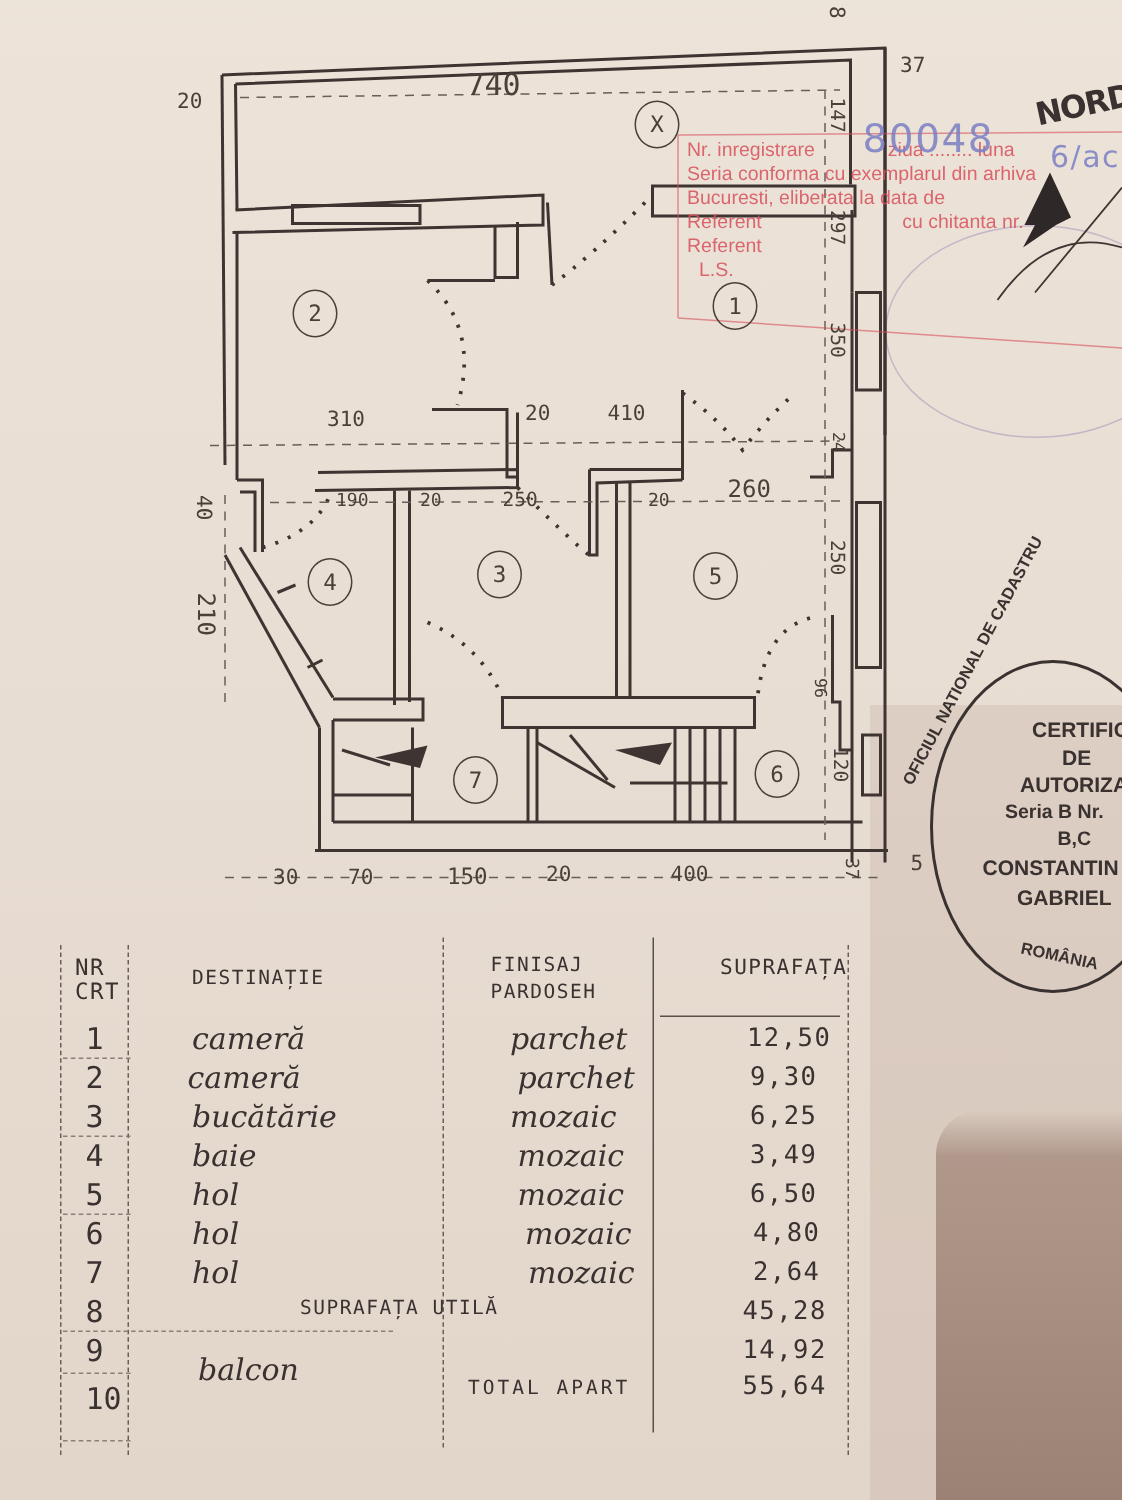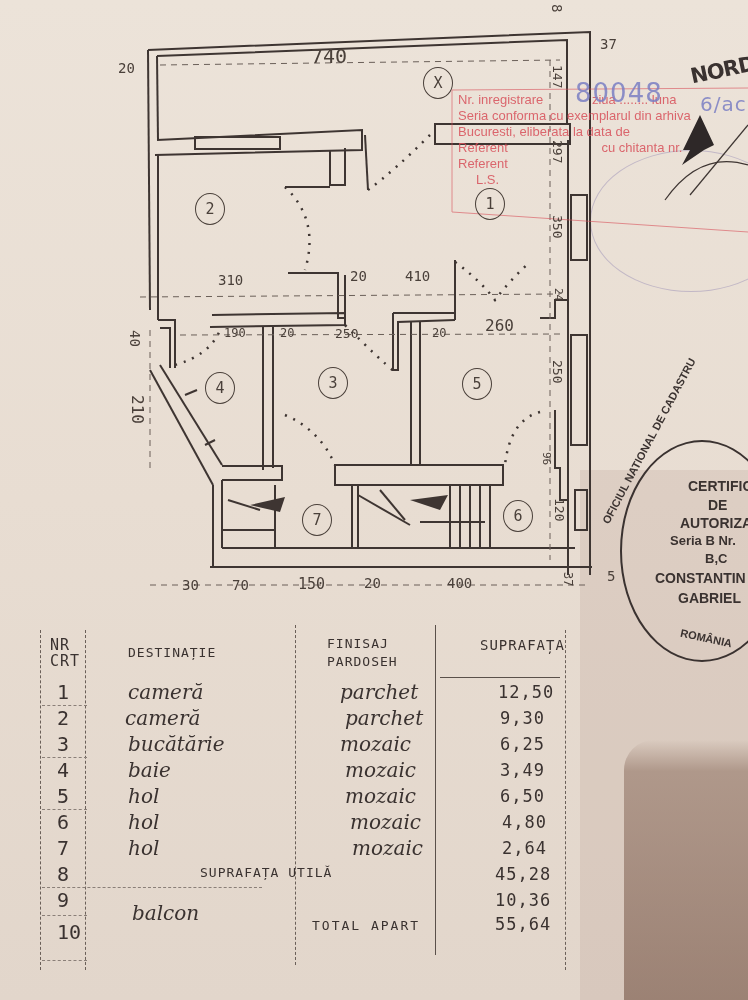--- a/index.html
+++ b/index.html
@@ -214,21 +214,21 @@
   <span>Nr. inregistrare</span>
   <span style="margin-left:45px;">ziua  ........ luna</span>
 </div>
 <div class="stamp-text" style="left:458px;top:108px;">Seria conforma cu exemplarul din arhiva</div>
 <div class="stamp-text" style="left:458px;top:124px;">Bucuresti, eliberata la data de</div>
 <div class="stamp-text" style="left:458px;top:140px;">
   <span>Referent</span>
   <span style="margin-left:90px;">cu chitanta nr.</span>
 </div>
 <div class="stamp-text" style="left:458px;top:156px;">Referent</div>
-<div class="stamp-text" style="left:476px;top:172px;text-align:right;">L.S.</div>
+<div class="stamp-text" style="left:466px;top:172px;text-align:right;">L.S.</div>
 <div class="blue-num" style="left:575px;top:78px;">80048</div>
 <div class="blue-num" style="left:700px;top:92px;font-size:20px;text-align:center;">6/ac</div>
 
 <div class="seal"></div>
 <div class="seal-text" style="left:600px;top:520px;transform:rotate(-62deg);transform-origin:left top;font-size:11px;">OFICIUL NATIONAL DE CADASTRU</div>
 <div class="seal-text" style="left:688px;top:478px;font-size:14px;">CERTIFICAT</div>
 <div class="seal-text" style="left:708px;top:497px;font-size:14px;">DE</div>
 <div class="seal-text" style="left:680px;top:515px;font-size:14px;">AUTORIZARE</div>
 <div class="seal-text" style="left:670px;top:533px;font-size:13px;">Seria B Nr.</div>
 <div class="seal-text" style="left:705px;top:551px;font-size:13px;">B,C</div>
@@ -283,21 +283,21 @@
   <div class="tcell row-text" style="left:88px;top:211px;">hol</div>
   <div class="tcell row-text" style="left:312px;top:211px;">mozaic</div>
   <div class="tcell val" style="left:462px;top:213px;">2,64</div>
 
   <div class="tcell row-num" style="left:17px;top:237px;">8</div>
   <div class="tcell" style="left:160px;top:240px;font-size:13px;letter-spacing:1px;">SUPRAFAȚA UTILĂ</div>
   <div class="tcell val" style="left:455px;top:239px;">45,28</div>
 
   <div class="tcell row-num" style="left:17px;top:263px;">9</div>
   <div class="tcell row-text" style="left:92px;top:276px;">balcon</div>
-  <div class="tcell val" style="left:455px;top:265px;">10,36</div>
+  <div class="tcell val" style="left:455px;top:265px;">14,92</div>
 
   <div class="tcell row-num" style="left:17px;top:295px;">10</div>
   <div class="tcell" style="left:272px;top:293px;font-size:13px;letter-spacing:2px;">TOTAL APART</div>
   <div class="tcell val" style="left:455px;top:289px;">55,64</div>
 
   <div class="dashline" style="left:2px;top:80px;width:45px;"></div>
   <div class="dashline" style="left:2px;top:132px;width:45px;"></div>
   <div class="dashline" style="left:2px;top:184px;width:45px;"></div>
   <div class="dashline" style="left:2px;top:262px;width:220px;"></div>
   <div class="dashline" style="left:2px;top:290px;width:45px;"></div>

